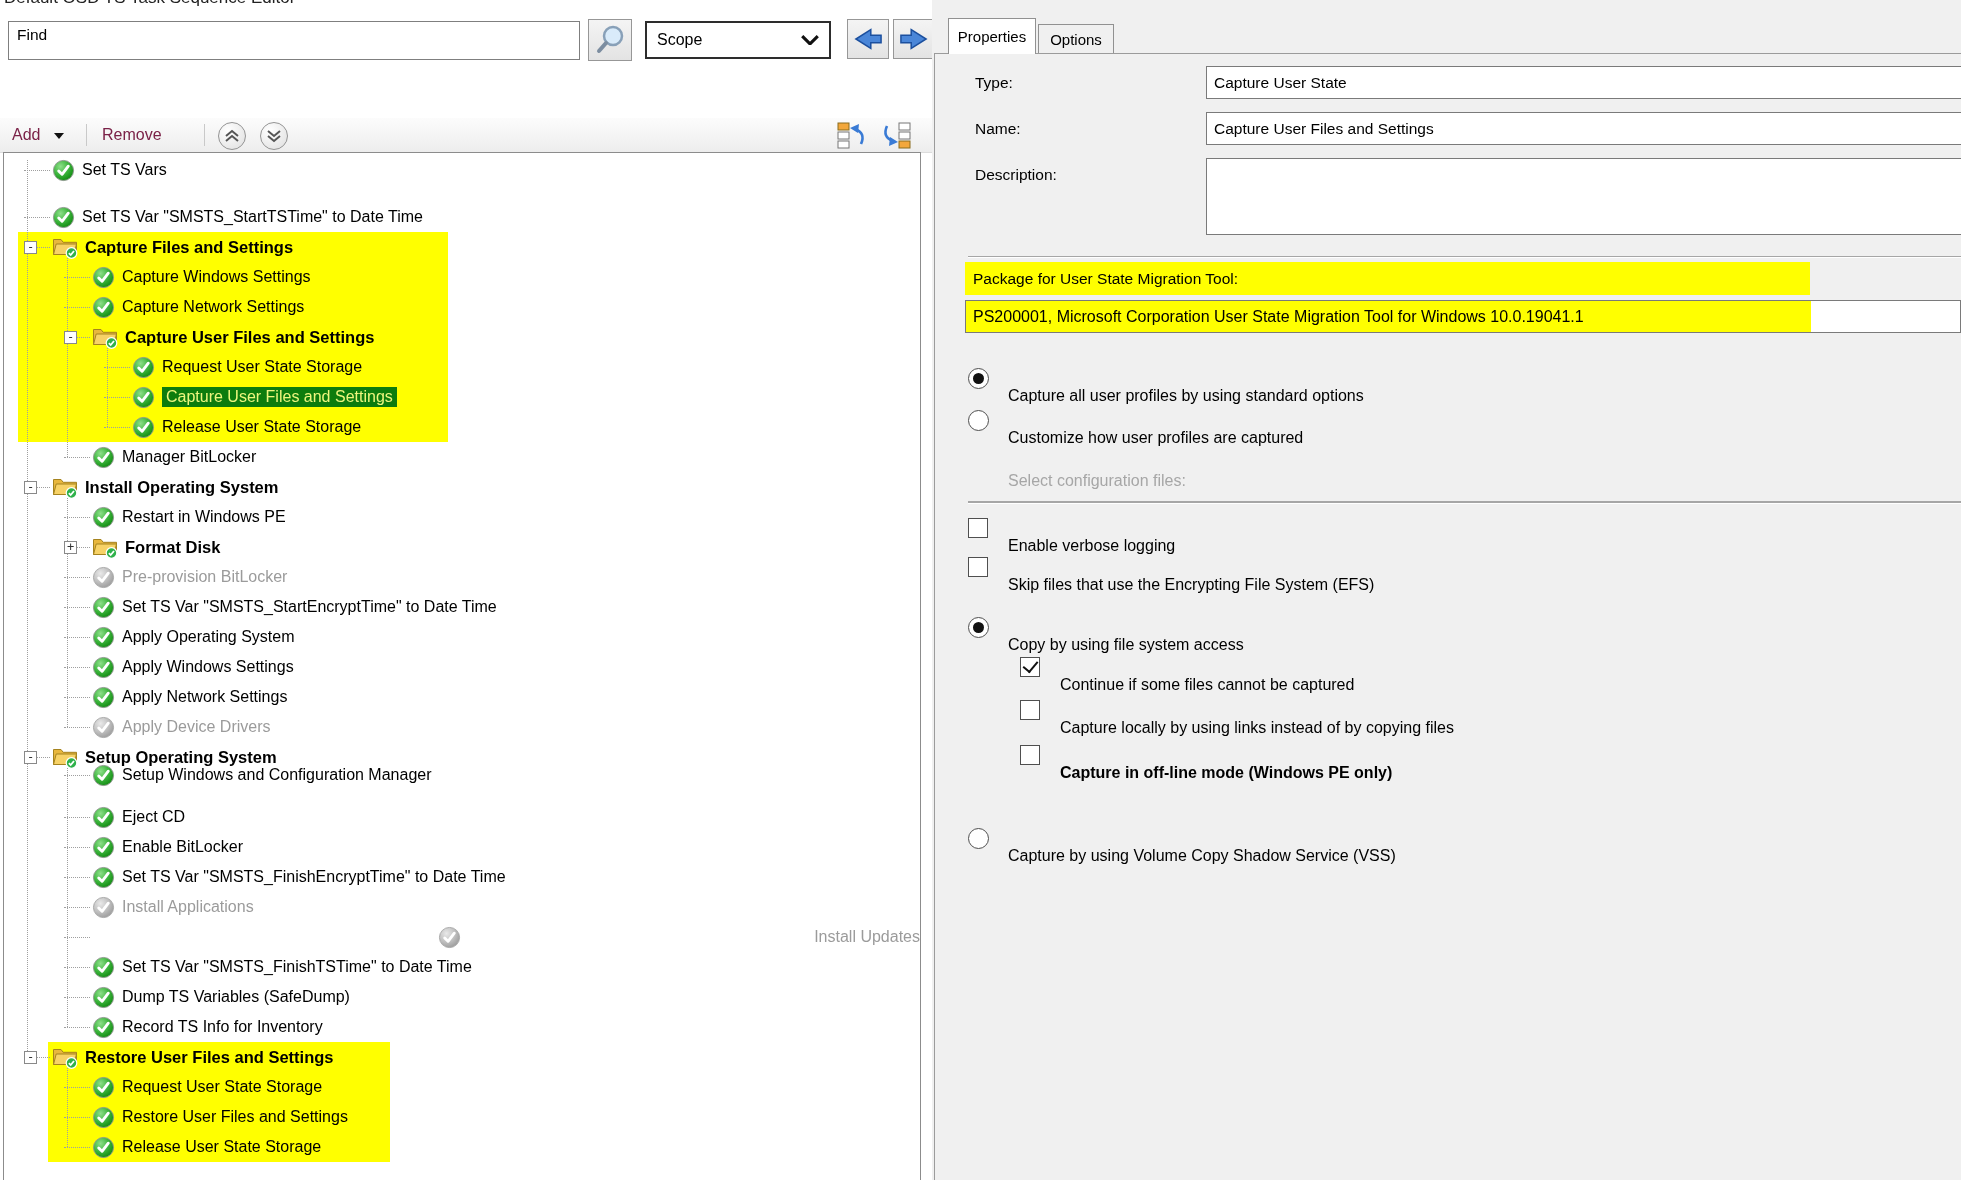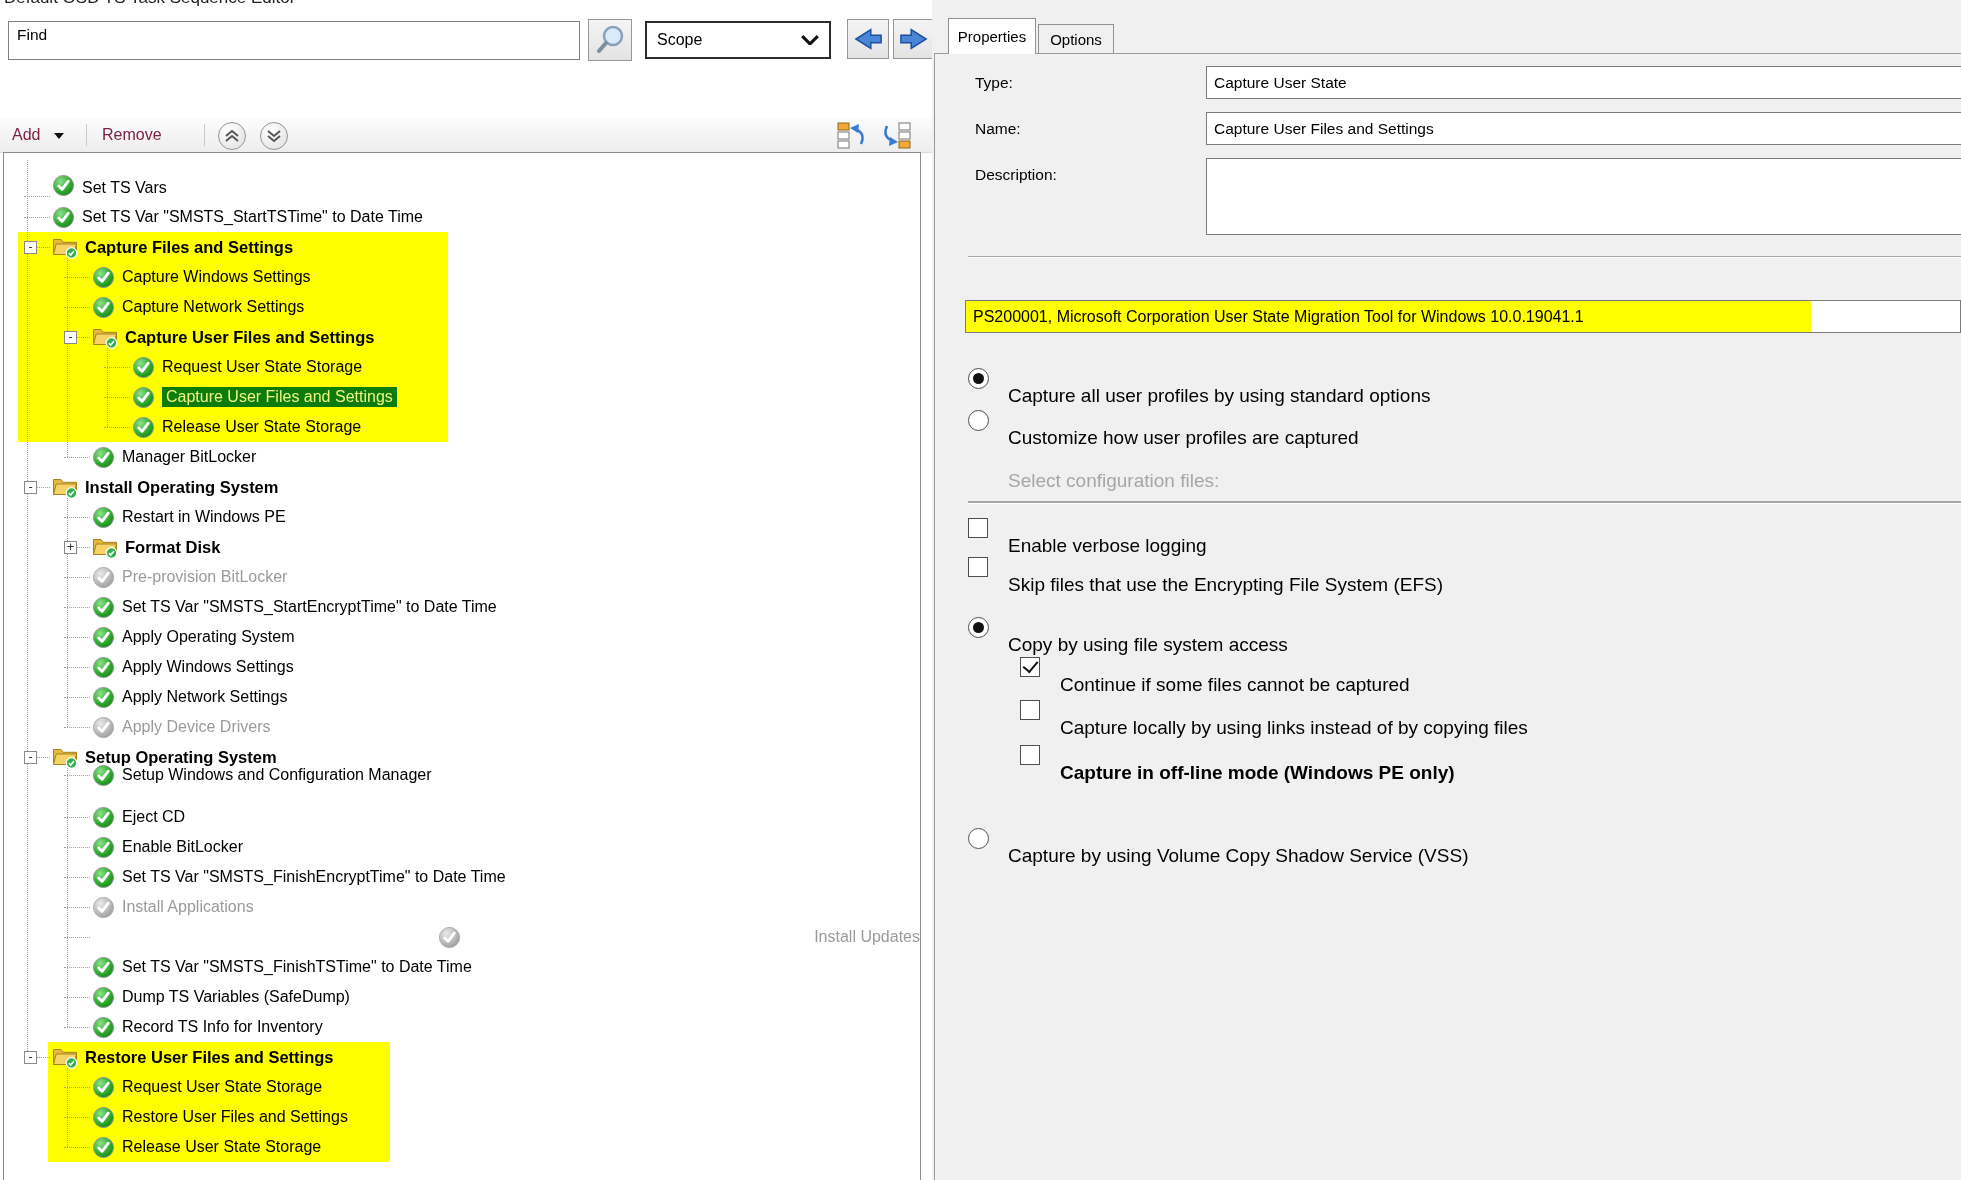--- a/index.html
+++ b/index.html
@@ -55,21 +55,21 @@
   .pkg-label-hl{position:absolute;left:33px;top:262px;width:845px;height:33px;background:#ffff00;font-size:15.5px;line-height:33px;padding-left:8px;box-sizing:border-box;}
   .pkg-box{position:absolute;left:33px;top:300px;width:996px;height:33px;background:#fff;border:1px solid #7a7a7a;box-sizing:border-box;overflow:hidden;}
   .pkg-box .ybg{position:absolute;left:0;top:0;width:845px;height:100%;background:#ffff00;}
   .pkg-box .ptext{position:absolute;left:7px;top:0;line-height:31px;font-size:16px;white-space:nowrap;}
   .ctl-row{position:absolute;left:0;width:1000px;height:30px;display:flex;align-items:center;}
   .ctl-row .radio{position:absolute;left:36px;width:21px;height:21px;border:1px solid #4f4f4f;border-radius:50%;background:#fff;box-sizing:border-box;}
   .radio.checked::after{content:"";position:absolute;left:4px;top:4px;right:4px;bottom:4px;background:#111;border-radius:50%;}
   .ctl-row .cb{position:absolute;left:36px;width:20px;height:20px;border:1px solid #4f4f4f;background:#fff;box-sizing:border-box;}
   .ctl-row.ind .cb{left:88px;}
   .cb.checked::after{content:"";position:absolute;left:5px;top:0px;width:7px;height:12px;border:solid #111;border-width:0 2.6px 2.6px 0;transform:rotate(40deg);}
-  .ctl-label{position:absolute;left:76px;font-size:19px;white-space:nowrap;margin-top:36px;}
+  .ctl-label{position:absolute;left:76px;font-size:16px;white-space:nowrap;margin-top:36px;}
   .ctl-row.ind .ctl-label{left:128px;}
   .ctl-dis{color:#a6a6a6;text-align:center;}
 </style>
 </head>
 <body>
 
 <svg width="0" height="0" style="position:absolute">
   <defs>
     <radialGradient id="gGreen" cx="35%" cy="30%" r="75%">
       <stop offset="0%" stop-color="#8ee08a"></stop>
@@ -151,21 +151,21 @@
 <div class="tree-panel">
   <div class="hl hl1"></div>
   <div class="hl hl2"></div>
   <div class="guide" style="left:23px;top:7px;height:897px"></div>
   <div class="guide" style="left:63px;top:94px;height:210px"></div>
   <div class="guide" style="left:103px;top:184px;height:90px"></div>
   <div class="guide" style="left:63px;top:334px;height:240px"></div>
   <div class="guide" style="left:63px;top:604px;height:270px"></div>
   <div class="guide" style="left:63px;top:904px;height:90px"></div>
   <div id="tree-rows">
-      <div class="trow" style="top: 14px; padding-left: 20px; align-items: flex-end;">
+      <div class="trow" style="top: 2px; padding-left: 20px;">
         <span class="stub" style="width: 26px;"></span>
         <span class="icwrap">
           <svg width="23" height="23" viewBox="0 0 24 24">
             <circle cx="12" cy="12" r="10.5" fill="url(#gGreen)" stroke="#8f968f"></circle>
             <path d="M7 12.5 L10.5 16 L17 7.5" fill="none" stroke="#fff" stroke-width="3" stroke-linecap="round" stroke-linejoin="round"></path>
           </svg>
         </span>
         <span class="tlabel">Set TS Vars</span>
       </div>
       <div class="trow" style="top: 49px; padding-left: 20px;">
@@ -522,20 +522,21 @@
   <div class="fbox" style="left:274px;top:66px;width:760px;height:33px">Capture User State</div>
 
   <div class="flabel" style="left:43px;top:120px">Name:</div>
   <div class="fbox" style="left:274px;top:112px;width:760px;height:33px">Capture User Files and Settings</div>
 
   <div class="flabel" style="left:43px;top:166px">Description:</div>
   <div class="fbox" style="left:274px;top:158px;width:760px;height:77px;align-items:flex-start;padding-top:4px"></div>
 
   <div class="hsep" style="left:36px;top:256px;width:995px"></div>
 
+  <div class="pkg-label-hl">Package for User State Migration Tool:</div>
   <div class="pkg-box">
     <div class="ybg"></div>
     <div class="ptext">PS200001, Microsoft Corporation User State Migration Tool for Windows 10.0.19041.1</div>
   </div>
 
   <div class="hsep" style="left:36px;top:501px;width:995px"></div>
 
   <div id="controls-layer">
       <div class="ctl-row" style="top: 363px;">
         <span class="radio checked"></span>

